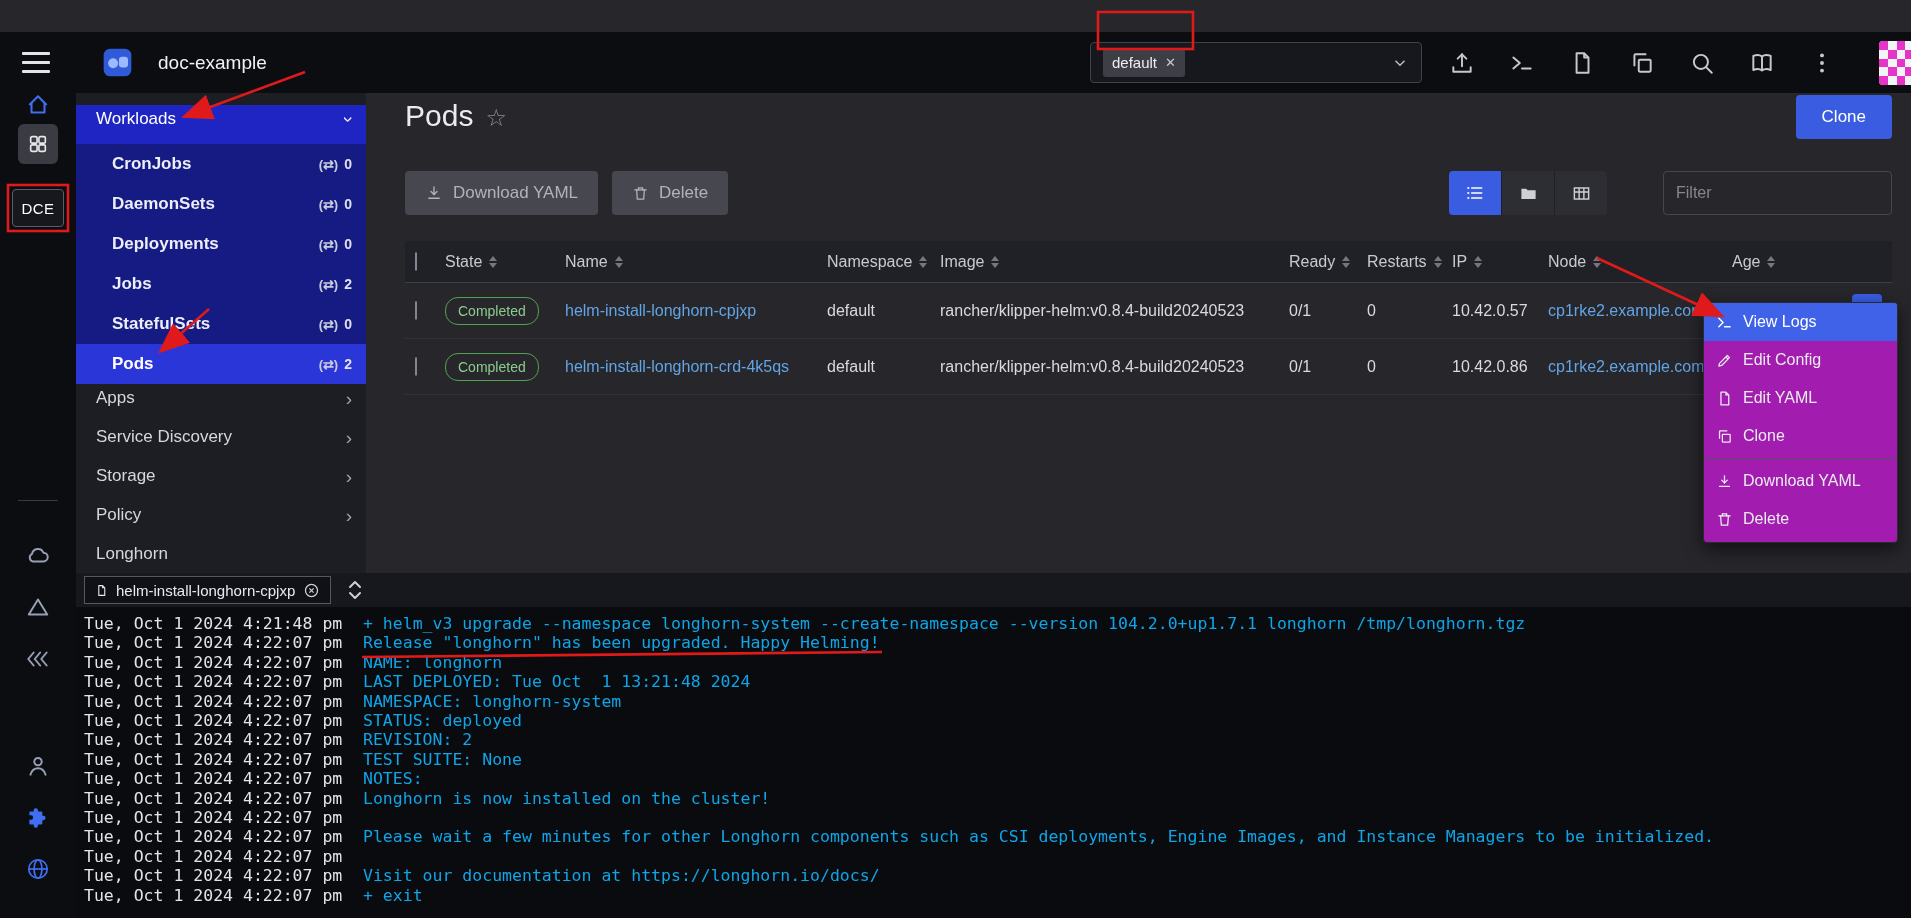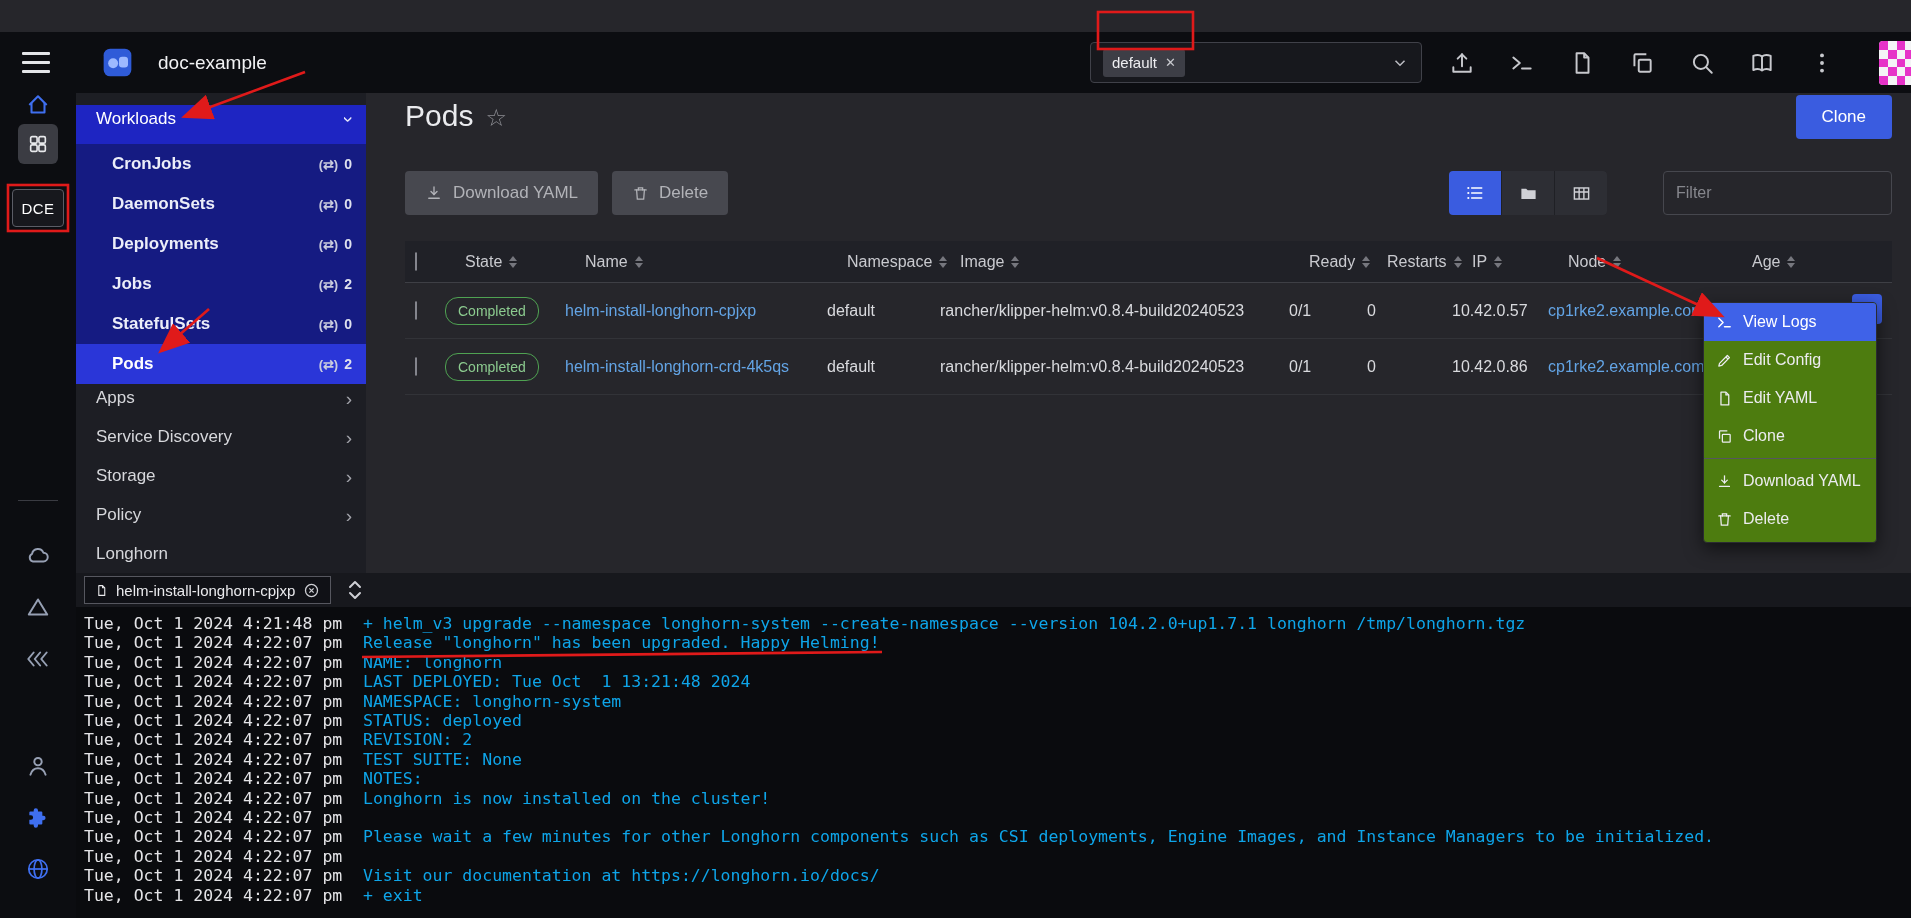--- a/index.html
+++ b/index.html
@@ -54,34 +54,34 @@
   .seg{position:absolute;left:1083px;top:110px;display:flex;background:#1f2025;border-radius:4px;overflow:hidden;gap:1px;}
   .sbtn{width:52px;height:44px;display:flex;align-items:center;justify-content:center;background:#2d2e34;color:#cfd0d5;cursor:pointer;}
   .sbtn.active{background:#3a5ce0;color:#fff;}
   .filter{position:absolute;left:1297px;top:110px;width:229px;height:44px;background:transparent;border:1px solid #46474e;border-radius:4px;color:#e8e8eb;font-size:16px;padding:0 12px;font-family:inherit;}
   .filter::placeholder{color:#86878d;}
 
   
   .tbl{position:absolute;left:39px;top:180px;width:1487px;}
   .gr{display:grid;grid-template-columns:40px 120px 262px 113px 349px 78px 85px 96px 184px 1fr;align-items:center;}
   .thead{height:42px;background:#202127;border-bottom:1px solid #3e3f45;color:#c9cacf;font-size:16px;}
-  .th{display:flex;align-items:center;cursor:pointer;margin-left:20px;}
+  .th{display:flex;align-items:center;cursor:pointer;}
   .trow{height:56px;border-bottom:1px solid #323338;font-size:16px;color:#d9dade;}
   .cbx{width:16px;height:16px;border:1px solid #84858d;border-radius:3px;margin-left:10px;cursor:pointer;background:transparent;}
   .badge{display:inline-flex;align-items:center;height:26px;padding:13px 12px;border:1px solid #4fa252;border-radius:13px;color:#8ccb8f;font-size:14px;}
   .lnk{color:#63a4e5;cursor:pointer;}
   .sort{display:inline-flex;flex-direction:column;gap:2px;margin-left:7px;}
   .sort i{width:0;height:0;border-left:4px solid transparent;border-right:4px solid transparent;}
   .sort .u{border-bottom:5px solid #76777e;}
   .sort .d{border-top:5px solid #76777e;}
 
   
   .row-actions{position:absolute;left:1852px;top:294px;width:30px;height:30px;background:#3a5ce0;border-radius:4px;z-index:40;display:flex;flex-direction:column;align-items:center;justify-content:center;cursor:pointer;}
   .row-actions i{width:3px;height:3px;background:#fff;border-radius:50%;margin:1.5px 0;}
-  .ctxmenu{position:absolute;left:1703px;top:302px;width:174px;background:#4d7c0f;border:1px solid #2a2b31;border-radius:4px;box-shadow:0 6px 18px rgba(0,0,0,.55);z-index:60;padding-bottom:4px;overflow:hidden;}
+  .ctxmenu{position:absolute;left:1703px;top:302px;width:195px;background:#a21caf;border:1px solid #2a2b31;border-radius:4px;box-shadow:0 6px 18px rgba(0,0,0,.55);z-index:60;padding-bottom:4px;overflow:hidden;}
   .mi{height:38px;display:flex;align-items:center;gap:10px;padding:0 12px;font-size:16px;color:#ececef;cursor:pointer;}
   .mi svg{width:17px;height:17px;flex:none;}
   .mi.hl{background:#3f62e8;color:#fff;}
   .msep{height:1px;background:#55565e;margin:3px 0;}
 
   
   .logpanel{position:absolute;left:76px;top:573px;width:1835px;height:345px;background:#0a0b0e;z-index:30;}
   .log-tabs{height:34px;display:flex;align-items:center;padding-left:8px;gap:14px;background:#17181d;}
   .log-tab{display:flex;align-items:center;gap:8px;height:28px;padding:0 10px;border:1px solid #56575f;background:#101116;color:#eaeaed;font-size:15px;cursor:pointer;}
   .tab-close{color:#cfd0d5;width:17px;height:17px;cursor:pointer;}

